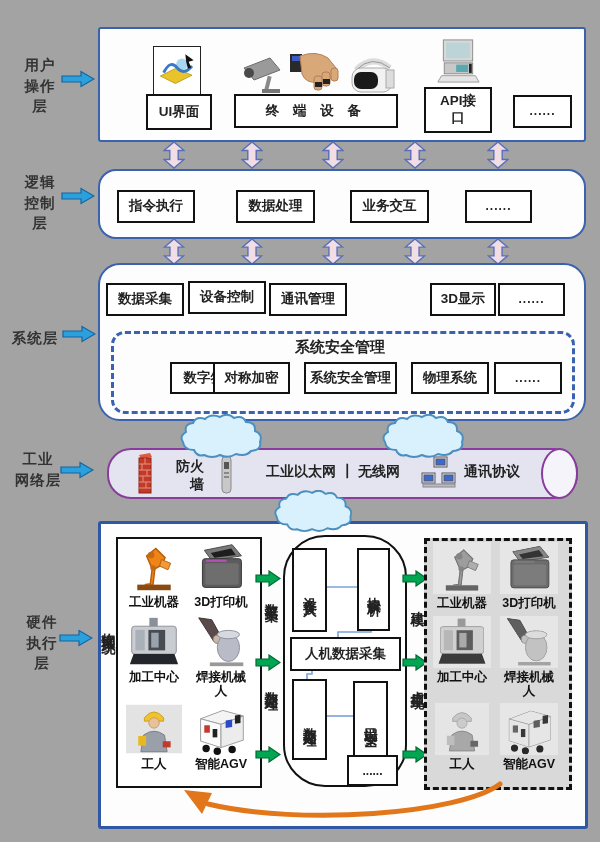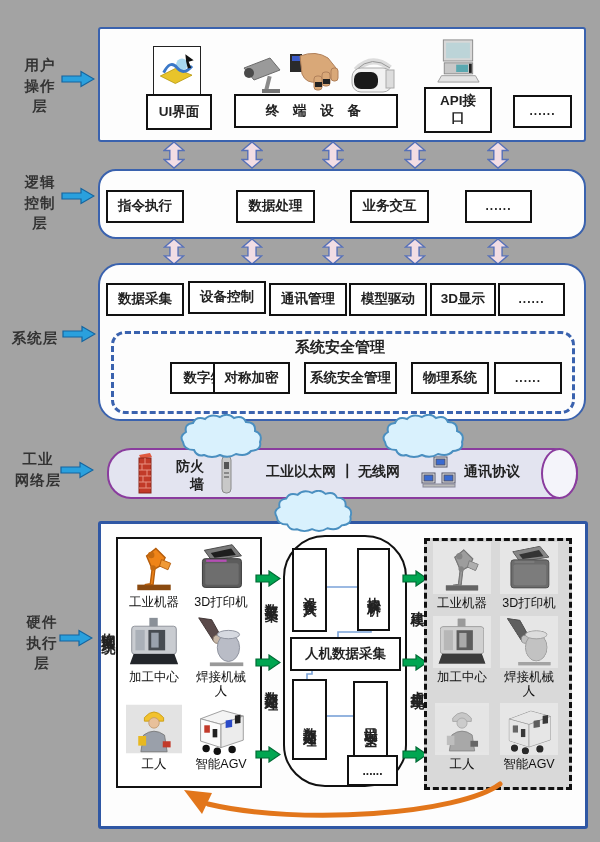--- a/index.html
+++ b/index.html
@@ -30,21 +30,21 @@
   
   .vt{writing-mode:vertical-rl;text-orientation:upright;letter-spacing:2px;}
   .vlabel{position:absolute;font-size:13.5px;font-weight:600;color:#222;}
   .inner-box{position:absolute;border:2px solid #111;background:#fff;}
   .mid-box{position:absolute;border:2.5px solid #111;background:#fff;border-radius:42px;}
   .vchip{position:absolute;border:2px solid #111;background:#fff;display:flex;
          align-items:center;justify-content:center;font-size:13.5px;font-weight:600;z-index:2;}
   .panel-gray{position:absolute;border:3px dashed #111;background:#d9d9d9;}
   .dev-cell{position:absolute;width:64px;text-align:center;}
   .dev-cell svg{display:block;margin:0 auto;background:#fff;}
-  .dev-cap{font-size:12.5px;font-weight:400;line-height:1.15;white-space:pre-line;margin-top:2px;color:#111;}
+  .dev-cap{font-size:12.5px;font-weight:700;line-height:1.15;white-space:pre-line;margin-top:2px;color:#111;}
   .sketch svg{filter:grayscale(1) brightness(1.12) contrast(0.8);}
   .feedback-text{position:absolute;font-size:14px;font-weight:600;white-space:pre-line;
                  line-height:1.25;color:#222;z-index:3;}
   .icon-tile{position:absolute;border:1.5px solid #222;background:#fff;display:flex;
              align-items:center;justify-content:center;}
   svg{display:block;}
 </style>
 </head>
 <body>
 
@@ -187,21 +187,21 @@
       <use href="#sym-pink"></use>
     </svg>
 
   <div class="frame round" style="left:98px;top:169px;width:484px;height:66px;"></div>
   <div class="layer-label" style="left:18px;top:172px;width:44px;">逻辑
 控制
 层</div>
   <svg class="abs" style="left:61px;top:187px;" width="34" height="18">
       <use href="#sym-blue"></use>
     </svg>
-  <div class="chip" style="left:106px;top:190px;width:74px;height:29px;">指令执行</div>
+  <div class="chip" style="left:117px;top:190px;width:74px;height:29px;">指令执行</div>
   <div class="chip" style="left:236px;top:190px;width:75px;height:29px;">数据处理</div>
   <div class="chip" style="left:350px;top:190px;width:75px;height:29px;">业务交互</div>
   <div class="chip dots" style="left:465px;top:190px;width:63px;height:29px;">......</div>
 
   <svg class="abs" style="left:163px;top:238px;" width="22" height="27">
       <use href="#sym-pink"></use>
     </svg>
   <svg class="abs" style="left:241px;top:238px;" width="22" height="27">
       <use href="#sym-pink"></use>
     </svg>
@@ -216,21 +216,20 @@
     </svg>
 
   <div class="frame round2" style="left:98px;top:263px;width:484px;height:154px;"></div>
   <div class="layer-label" style="left:8px;top:328px;width:54px;">系统层</div>
   <svg class="abs" style="left:62px;top:325px;" width="34" height="18">
       <use href="#sym-blue"></use>
     </svg>
   <div class="chip" style="left:106px;top:283px;width:74px;height:29px;">数据采集</div>
   <div class="chip" style="left:188px;top:281px;width:74px;height:29px;">设备控制</div>
   <div class="chip" style="left:269px;top:283px;width:74px;height:29px;">通讯管理</div>
-  <div class="chip" style="left:349px;top:283px;width:74px;height:29px;">模型驱动</div>
   <div class="chip" style="left:430px;top:283px;width:62px;height:29px;">3D显示</div>
   <div class="chip dots" style="left:498px;top:283px;width:63px;height:29px;">......</div>
 
   <div class="sec-dash" style="left:111px;top:331px;width:458px;height:77px;"></div>
   <div class="sec-title" style="left:111px;top:338px;width:458px;">系统安全管理</div>
   <div class="chip" style="left:140px;top:362px;width:77px;height:28px;margin-left:30px;">数字签名</div>
   <div class="chip" style="left:213px;top:362px;width:73px;height:28px;">对称加密</div>
   <div class="chip" style="left:304px;top:362px;width:89px;height:28px;">系统安全管理</div>
   <div class="chip" style="left:411px;top:362px;width:74px;height:28px;">物理系统</div>
   <div class="chip dots" style="left:494px;top:362px;width:64px;height:28px;">......</div>

